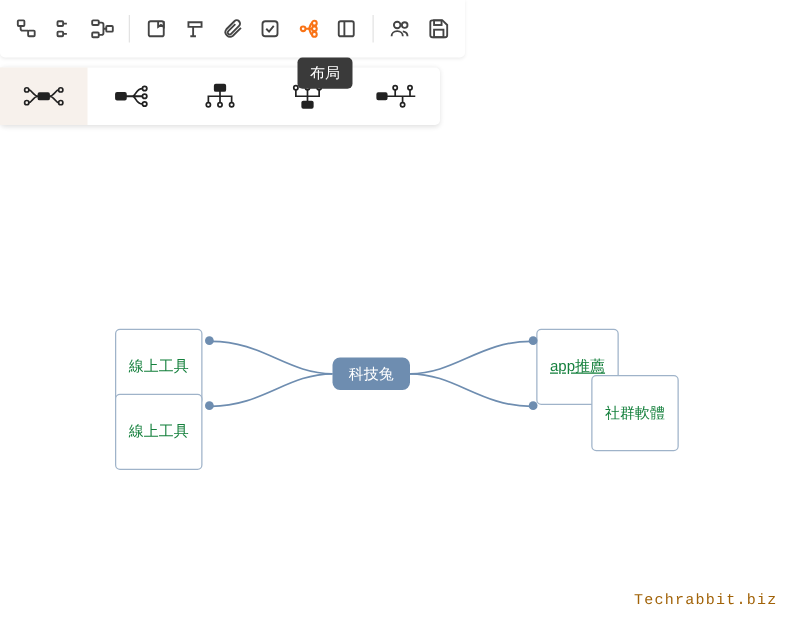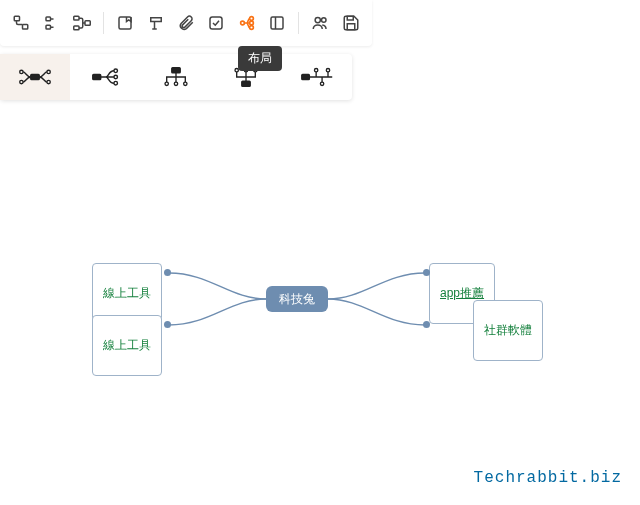--- a/index.html
+++ b/index.html
@@ -16,21 +16,21 @@
 .layout-panel { display: flex; align-items: center; height: 46px; background: #fff; box-shadow: 0 1px 4px rgba(0,0,0,0.12); width: 352px; margin-top: 8px; border-radius: 4px; }
 .lopt { flex: 1; height: 46px; display: flex; align-items: center; justify-content: center; cursor: pointer; }
 .lopt.selected { background: #f7f1ec; }
 .lopt svg { color: #222; display: block; }
 .center-node { position: absolute; left: 266px; top: 286px; width: 62px; height: 26px; background: #6e8db0; color: #fff; font-size: 12px; display: flex; align-items: center; justify-content: center; border-radius: 6px; }
 .child-node { position: absolute; padding: 21px 10px; border: 1px solid #9fb3c9; border-radius: 4px; font-size: 12px; color: #15803d; background: #fff; text-align: center; }
 .dot { position: absolute; width: 7px; height: 7px; background: #6e8db0; border-radius: 50%; }
 
 .connectors { position: absolute; left: 0; top: 0; pointer-events: none; }
 
-.watermark { position: absolute; right: 18px; bottom: 18px; font-family: "Courier New", monospace; font-size: 16px; color: #0369a1; letter-spacing: 1px; }
+.watermark { position: absolute; right: 18px; bottom: 18px; font-family: "Courier New", monospace; font-size: 12px; color: #a16207; letter-spacing: 1px; }
 </style>
 </head>
 <body>
 
 <div class="toolbar">
   <div class="tbtn">
     <svg width="18" height="18" viewBox="0 0 24 24" fill="none" stroke="currentColor" stroke-width="2">
         <rect x="3" y="3" width="7" height="6" rx="1"></rect>
         <rect x="14" y="14" width="7" height="6" rx="1"></rect>
         <path d="M6 9v3a2 2 0 0 0 2 2h6"></path>

